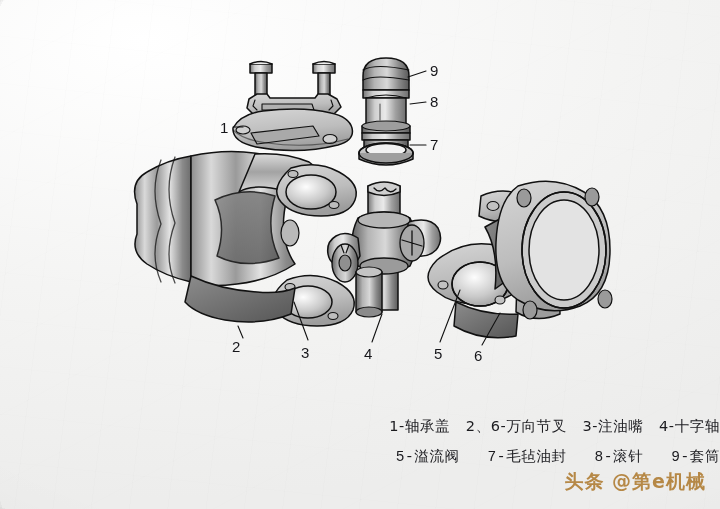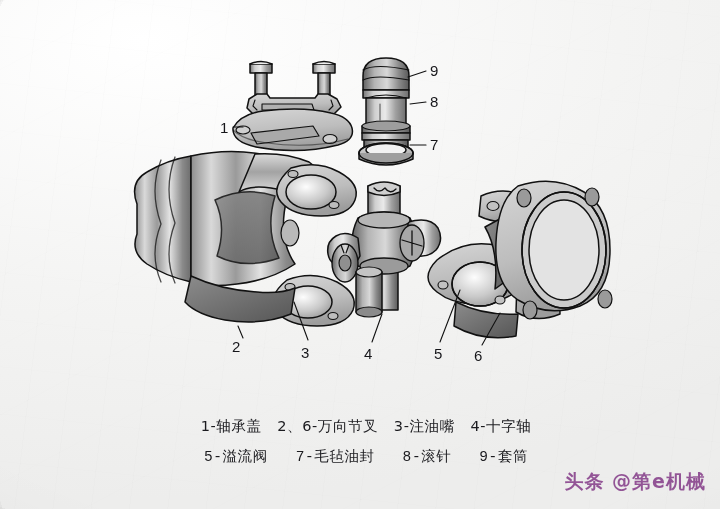--- a/index.html
+++ b/index.html
@@ -30,30 +30,30 @@
 
   
   #art{position:absolute;left:0;top:0;width:720px;height:509px;}
 
   
   .lbl{position:absolute;font-family:"Liberation Sans","DejaVu Sans",sans-serif;
        font-size:15px;color:#16161a;line-height:1;letter-spacing:0;
        text-shadow:0 0 1px rgba(255,255,255,.8);}
 
   
-  .caption{position:absolute;left:0;right:0;text-align:center;
+  .caption{position:absolute;left:0;right:0;text-align:right;
      font-family:"DejaVu Sans","Liberation Sans",sans-serif;
      font-size:14.5px;color:#1b1b1f;letter-spacing:.6px;white-space:pre;margin-left:12px;}
   .cap1{top:417px;}
   .cap2{top:447px;font-family:Liberation Mono, monospace;}
 
   
   .wm{position:absolute;right:14px;bottom:14px;
      font-family:"DejaVu Sans","Liberation Sans",sans-serif;
-     font-size:19px;font-weight:bold;color:#701a75;opacity:.72;letter-spacing:1px;}
+     font-size:19px;font-weight:bold;color:#a16207;opacity:.72;letter-spacing:1px;}
 </style>
 </head>
 <body>
 
 <div id="page">
 
   <div class="paper"></div>
   <div class="paper2"></div>
 
   <svg id="art" viewBox="0 0 720 509">

